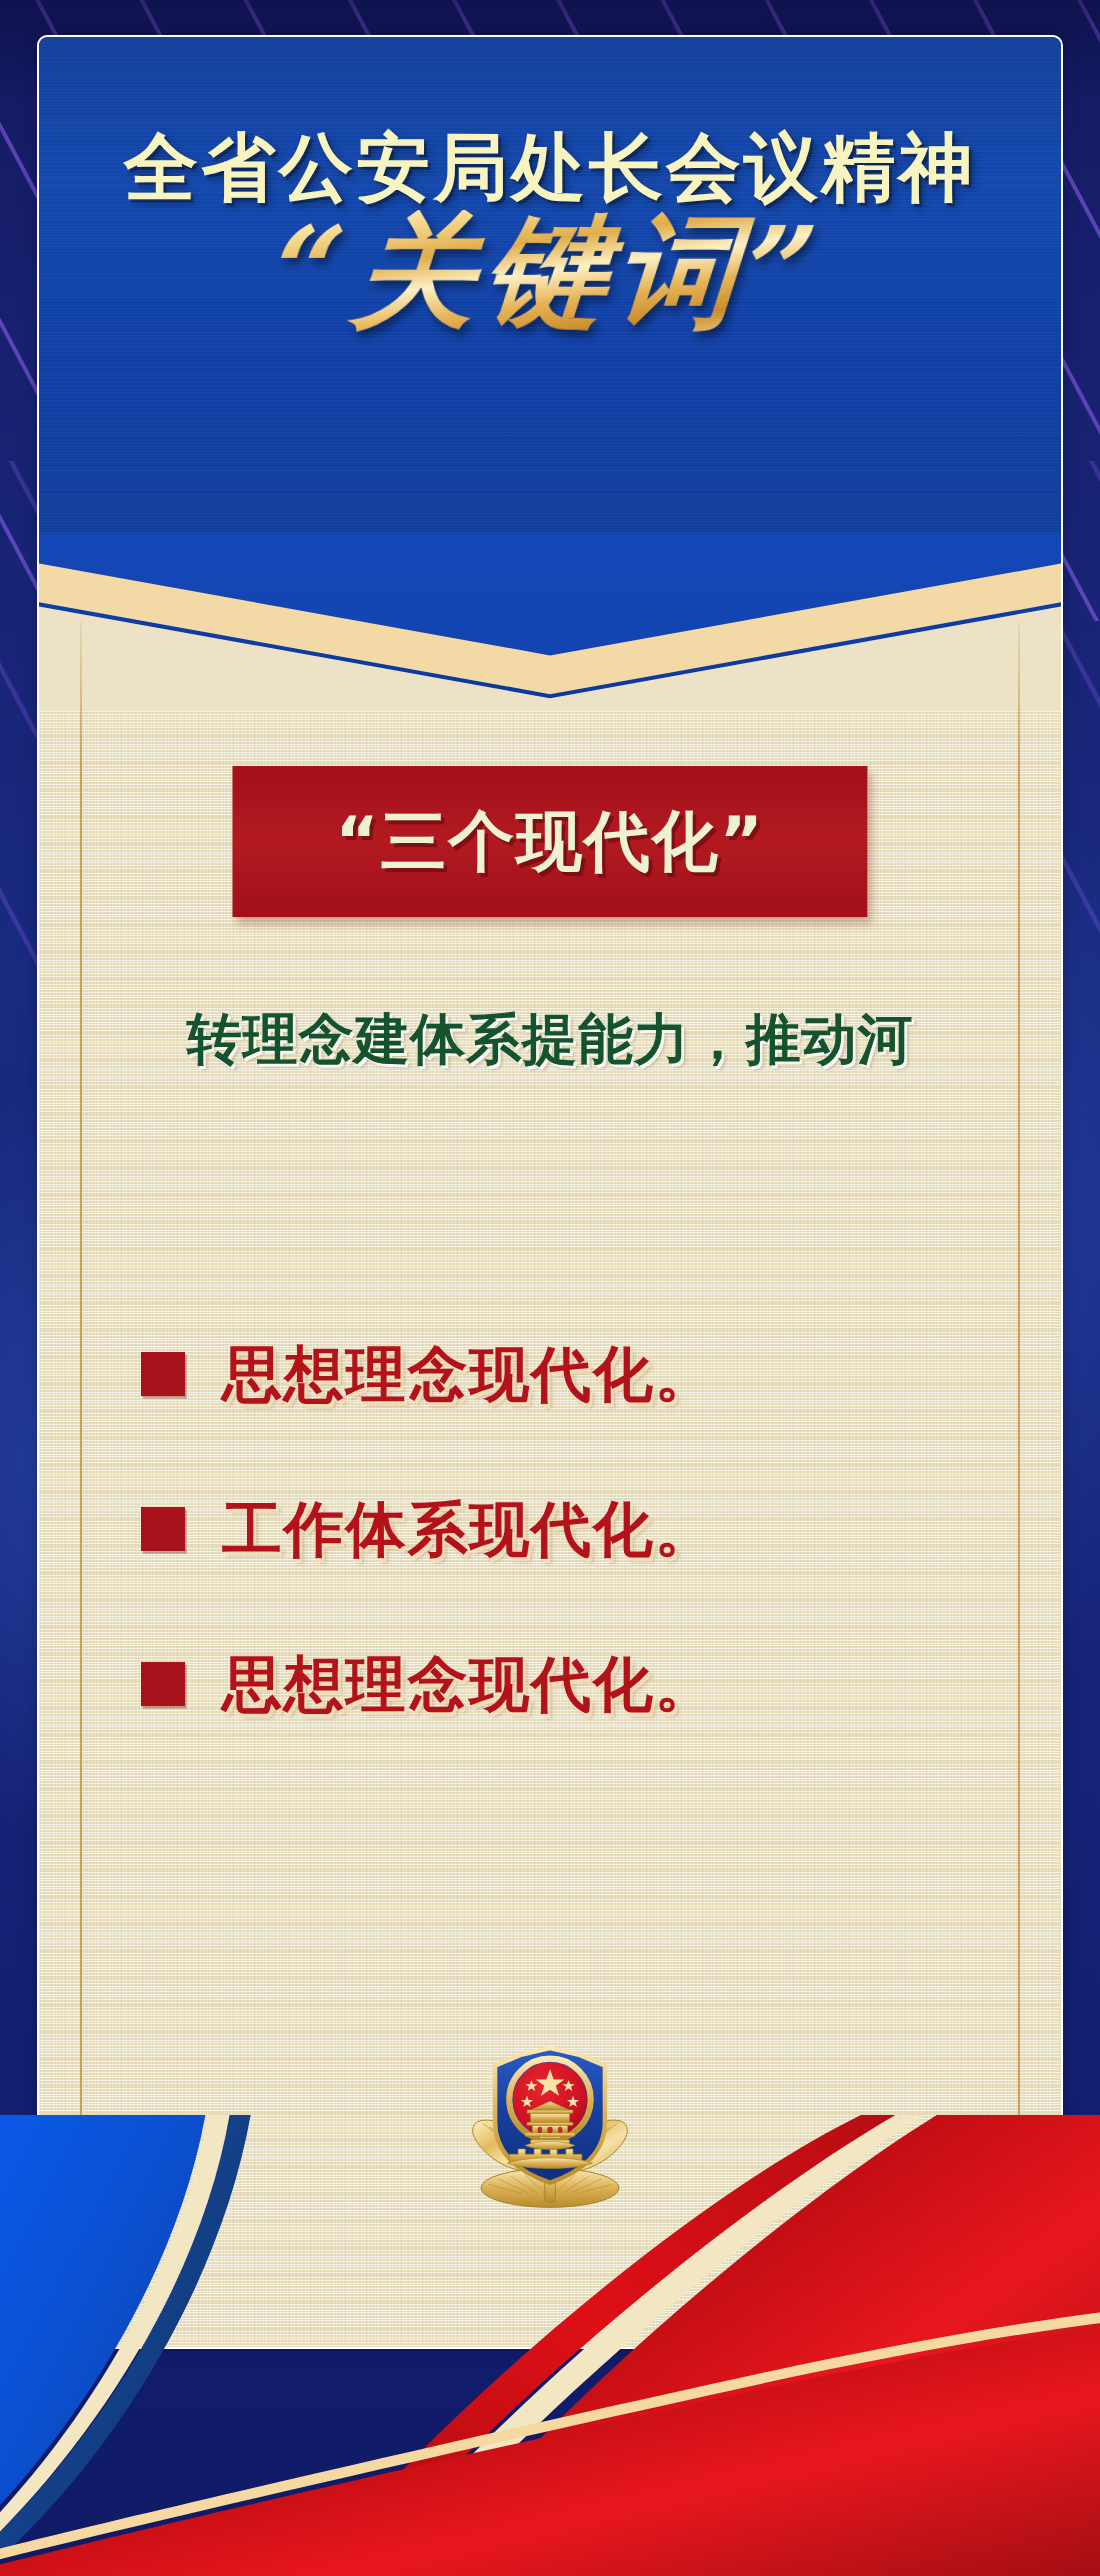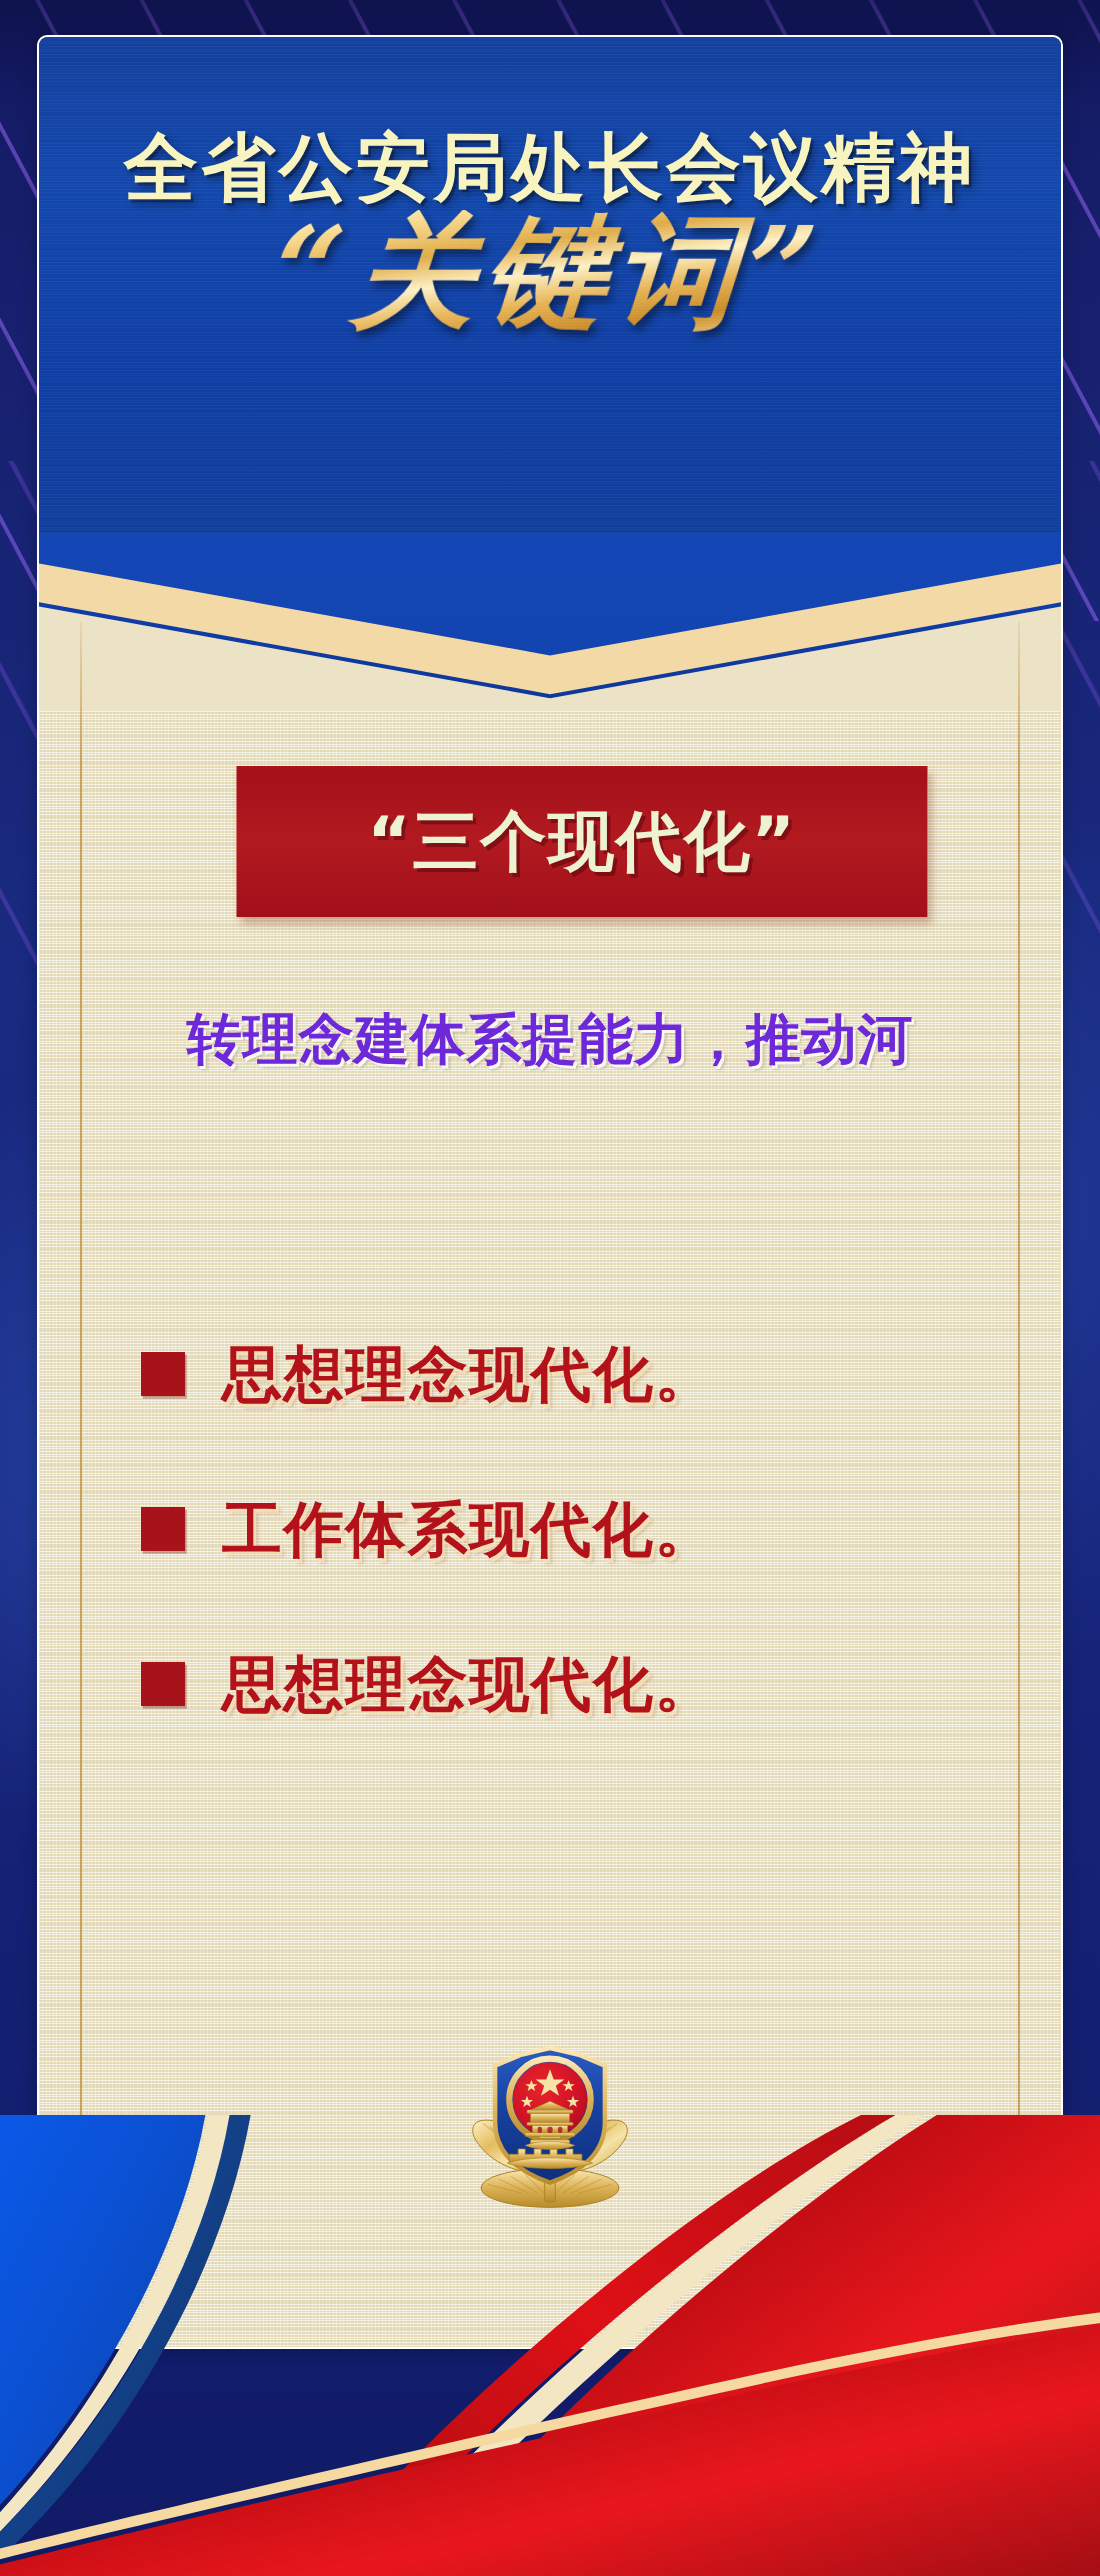--- a/index.html
+++ b/index.html
@@ -167,41 +167,41 @@
     background:linear-gradient(180deg, rgba(196,150,70,.15) 0%, rgba(196,150,70,.85) 8%, rgba(196,150,70,.85) 92%, rgba(196,150,70,.15) 100%);
   }
   .rule-left{ left:41px; }
   .rule-right{ right:41px; }
 
   
   .red-banner{
     position:absolute;
     left:50%; transform:translateX(-50%);
     top:55px;
-    width:691px; height:151px;
+    width:635px; height:151px;
     background:linear-gradient(180deg,#a9141a 0%,#a5101a 6%,#b21a20 48%,#a2101a 100%);
     box-shadow:4.4px 7px 8px rgba(120,40,20,.30);
-    display:flex; align-items:center; justify-content:center;margin-left:32px;
+    display:flex; align-items:center; justify-content:center;
   }
   .red-banner-text{
     color:#edf3d2;
     font-size:66px;
     font-weight:bold;
     letter-spacing:1.8px;
     line-height:1;
     font-family:"DejaVu Sans","Liberation Sans",sans-serif;
     white-space:nowrap;
     text-shadow:3.5px 4.4px 0 rgba(90,8,12,.55);
   }
 
   
   .lead{
     position:absolute; left:71px; right:71px; top:293px;
     text-align:center;
-    color:#6d28d9;
+    color:#14532d;
     font-size:55px;
     font-weight:bold;
     line-height:1.30;
     letter-spacing:0.9px;
     font-family:"DejaVu Sans","Liberation Sans",sans-serif;
     text-shadow:2.7px 2.7px 0 rgba(255,255,255,.85), 4.4px 4.4px 2.7px rgba(120,110,70,.30);
   }
   .lead .ln{ display:block; }
 
   

